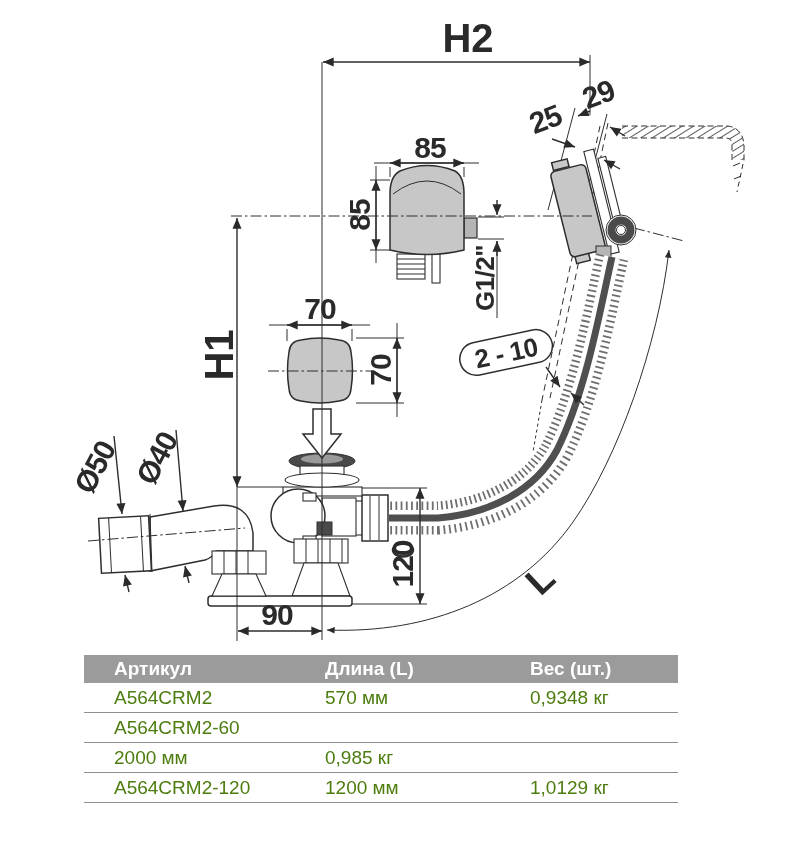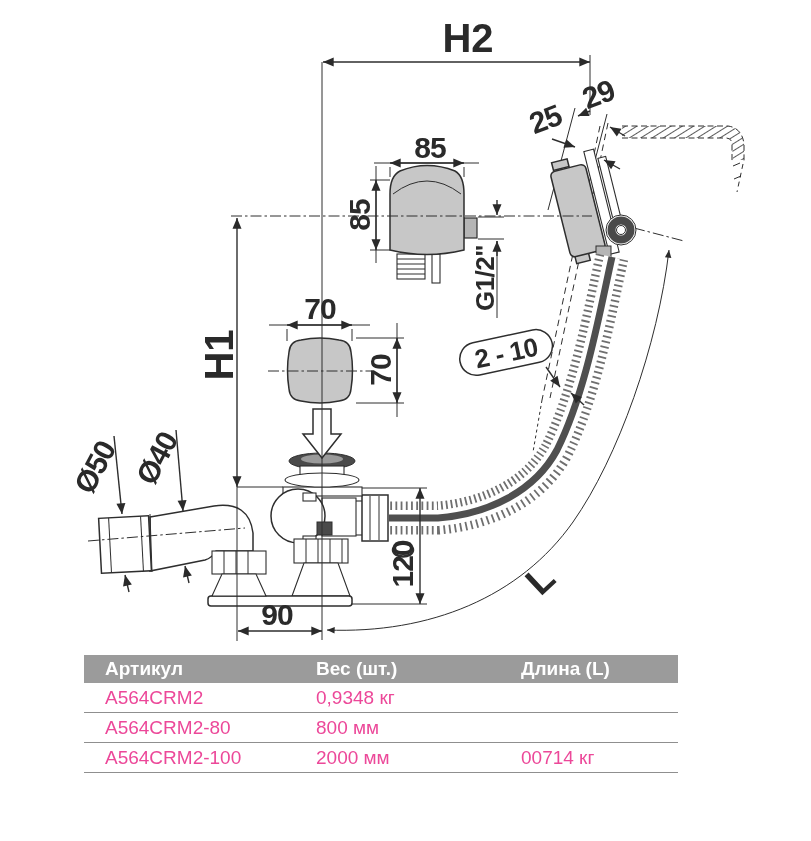--- a/index.html
+++ b/index.html
@@ -14,23 +14,23 @@
   .thin{stroke:#2e2e2e;stroke-width:1;fill:none;}
   .dashdot{stroke-dasharray:11 3 2.5 3;}
   .dashed{stroke-dasharray:6.5 4.5;}
   .part{fill:#ffffff;stroke:#2e2e2e;stroke-width:1.5;}
   .partthin{fill:#ffffff;stroke:#2e2e2e;stroke-width:1.1;}
   .gray{fill:#c7c7c7;stroke:#2e2e2e;stroke-width:1.5;}
   .dark{fill:#4a4a4a;stroke:#2e2e2e;stroke-width:1;}
 
   .spec-table{position:absolute;left:84px;top:655px;width:594px;font-size:19px;}
   .trow{display:grid;grid-template-columns:211px 205px 1fr;align-items:center;}
-  .trow > div{padding-left:21px;white-space:nowrap;overflow:hidden;}
+  .trow > div{padding-left:30px;white-space:nowrap;overflow:hidden;}
   .thead{height:28px;background:#9b9b9b;color:#ffffff;font-weight:bold;}
-  .tbody-row{height:29px;border-bottom:1px solid #8f8f8f;color:#ec4899;}
+  .tbody-row{height:29px;border-bottom:1px solid #8f8f8f;color:#4d7c0f;}
 </style>
 </head>
 <body>
 
 <div id="stage">
 
 <svg class="drawing" width="811" height="650" viewBox="0 0 811 650">
   <defs>
     <marker id="arr" viewBox="0 0 10 10" refX="9.5" refY="5" markerWidth="8.5" markerHeight="8.5" orient="auto-start-reverse">
       <path d="M0.5,1.2 L9.5,5 L0.5,8.8 Z" fill="#2a2a2a"></path>
@@ -232,31 +232,35 @@
   <text class="dimnum" text-anchor="middle" transform="translate(104 472) rotate(-62)">Ø50</text>
   <text class="dimnum" text-anchor="middle" transform="translate(166 463) rotate(-62)">Ø40</text>
   <text class="dimnum" text-anchor="middle" transform="translate(413 564) rotate(-90)">120</text>
   <text class="dimnum" x="277" y="625" text-anchor="middle">90</text>
   <text style="font-size:38px;font-weight:bold" text-anchor="middle" transform="translate(549 589) rotate(-43)">L</text>
 </svg>
 
 <div class="spec-table">
   <div class="trow thead">
     <div>Артикул</div>
+    <div>Длина (L)</div>
     <div>Вес (шт.)</div>
-    <div>Длина (L)</div>
   </div>
   <div class="trow tbody-row">
     <div>A564CRM2</div>
+    <div>570 мм</div>
     <div>0,9348 кг</div>
   </div>
   <div class="trow tbody-row">
-    <div>A564CRM2-80</div>
-    <div>800 мм</div>
-  </div>
-  <div class="trow tbody-row">
-    <div>A564CRM2-100</div>
+    <div>A564CRM2-60</div>
+  </div>
+  <div class="trow tbody-row">
     <div>2000 мм</div>
-    <div>00714 кг</div>
+    <div>0,985 кг</div>
+  </div>
+  <div class="trow tbody-row">
+    <div>A564CRM2-120</div>
+    <div>1200 мм</div>
+    <div>1,0129 кг</div>
   </div>
 </div>
 
 </div>
 
 </body></html>

